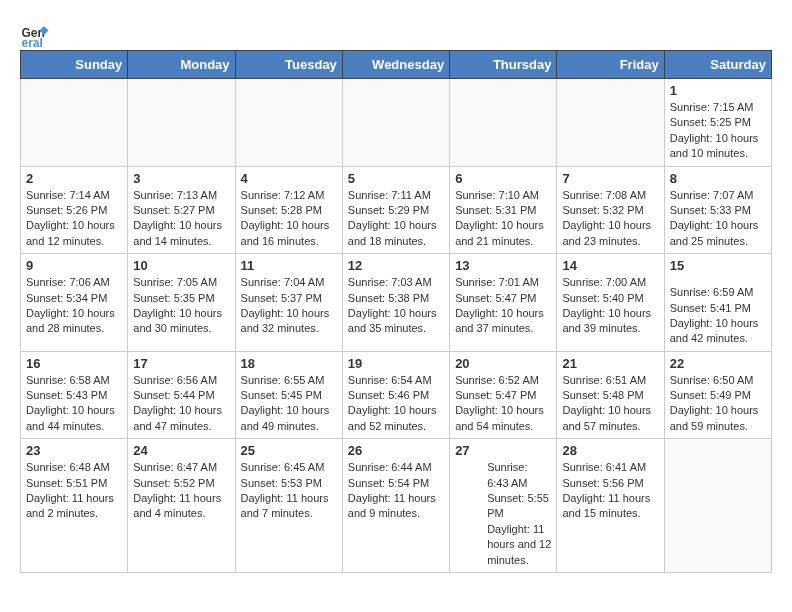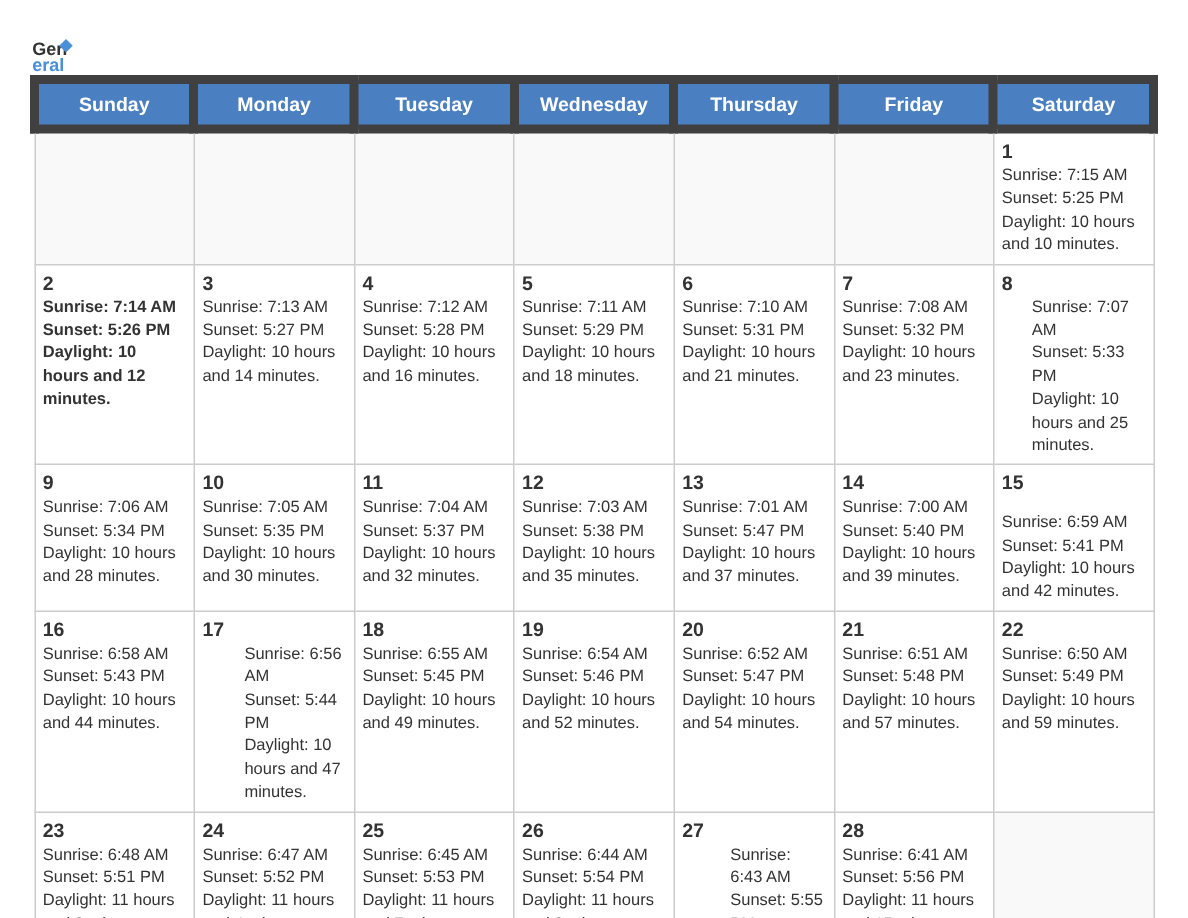--- a/index.html
+++ b/index.html
@@ -38,22 +38,22 @@
       width: 100%;
       border-collapse: collapse;
       clear: both;
       margin-top: 5px;
     }
     .calendar th {
       background-color: #4a7fc1;
       color: #fff;
       font-size: 13px;
       padding: 6px 5px;
-      text-align: center;
-      border: 6px solid #404040;
+      text-align: right;
+      border: 1px solid #404040;
     }
     .calendar td {
       border: 1px solid #ccc;
       vertical-align: top;
       padding: 4px 5px;
       width: 107px;
       min-height: 90px;
       font-size: 11px;
       color: #333;
       background: #fff;
@@ -116,21 +116,21 @@
         <td>
           <span class="day-num">1</span>
           <div class="day-info" style="white-space: pre-line;">Sunrise: 7:15 AM
 Sunset: 5:25 PM
 Daylight: 10 hours and 10 minutes.</div>
         </td>
       </tr>
       <tr>
         <td>
           <span class="day-num">2</span>
-          <div class="day-info" style="white-space: pre-line; font-weight: bold;">Sunrise: 7:14 AM
+          <div class="day-info" style="white-space: pre-line;">Sunrise: 7:14 AM
 Sunset: 5:26 PM
 Daylight: 10 hours and 12 minutes.</div>
         </td>
         <td>
           <span class="day-num">3</span>
           <div class="day-info" style="white-space: pre-line;">Sunrise: 7:13 AM
 Sunset: 5:27 PM
 Daylight: 10 hours and 14 minutes.</div>
         </td>
         <td>
@@ -152,21 +152,21 @@
 Daylight: 10 hours and 21 minutes.</div>
         </td>
         <td>
           <span class="day-num">7</span>
           <div class="day-info" style="white-space: pre-line;">Sunrise: 7:08 AM
 Sunset: 5:32 PM
 Daylight: 10 hours and 23 minutes.</div>
         </td>
         <td>
           <span class="day-num">8</span>
-          <div class="day-info" style="white-space: pre-line; margin-left: 20px;">Sunrise: 7:07 AM
+          <div class="day-info" style="white-space: pre-line;">Sunrise: 7:07 AM
 Sunset: 5:33 PM
 Daylight: 10 hours and 25 minutes.</div>
         </td>
       </tr>
       <tr>
         <td>
           <span class="day-num">9</span>
           <div class="day-info" style="white-space: pre-line;">Sunrise: 7:06 AM
 Sunset: 5:34 PM
 Daylight: 10 hours and 28 minutes.</div>
@@ -210,21 +210,21 @@
       </tr>
       <tr>
         <td>
           <span class="day-num">16</span>
           <div class="day-info" style="white-space: pre-line;">Sunrise: 6:58 AM
 Sunset: 5:43 PM
 Daylight: 10 hours and 44 minutes.</div>
         </td>
         <td>
           <span class="day-num">17</span>
-          <div class="day-info" style="white-space: pre-line; margin-left: 28px;">Sunrise: 6:56 AM
+          <div class="day-info" style="white-space: pre-line;">Sunrise: 6:56 AM
 Sunset: 5:44 PM
 Daylight: 10 hours and 47 minutes.</div>
         </td>
         <td>
           <span class="day-num">18</span>
           <div class="day-info" style="white-space: pre-line;">Sunrise: 6:55 AM
 Sunset: 5:45 PM
 Daylight: 10 hours and 49 minutes.</div>
         </td>
         <td>

